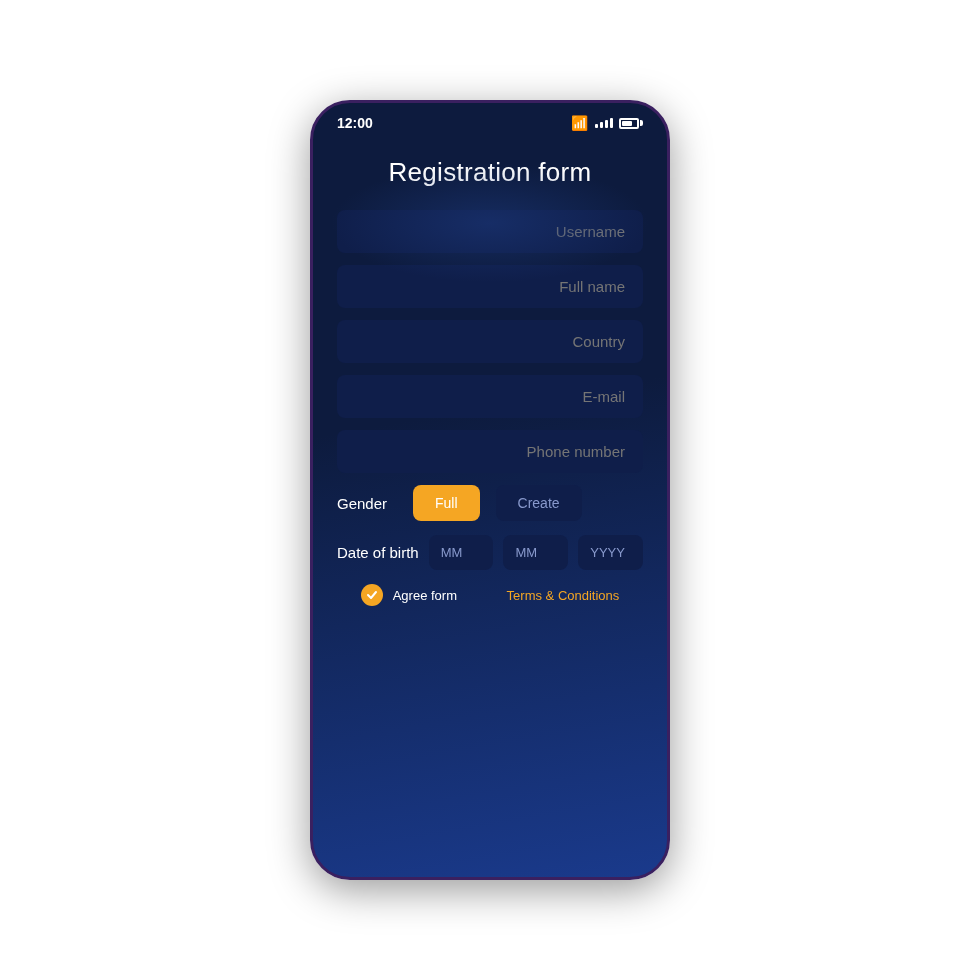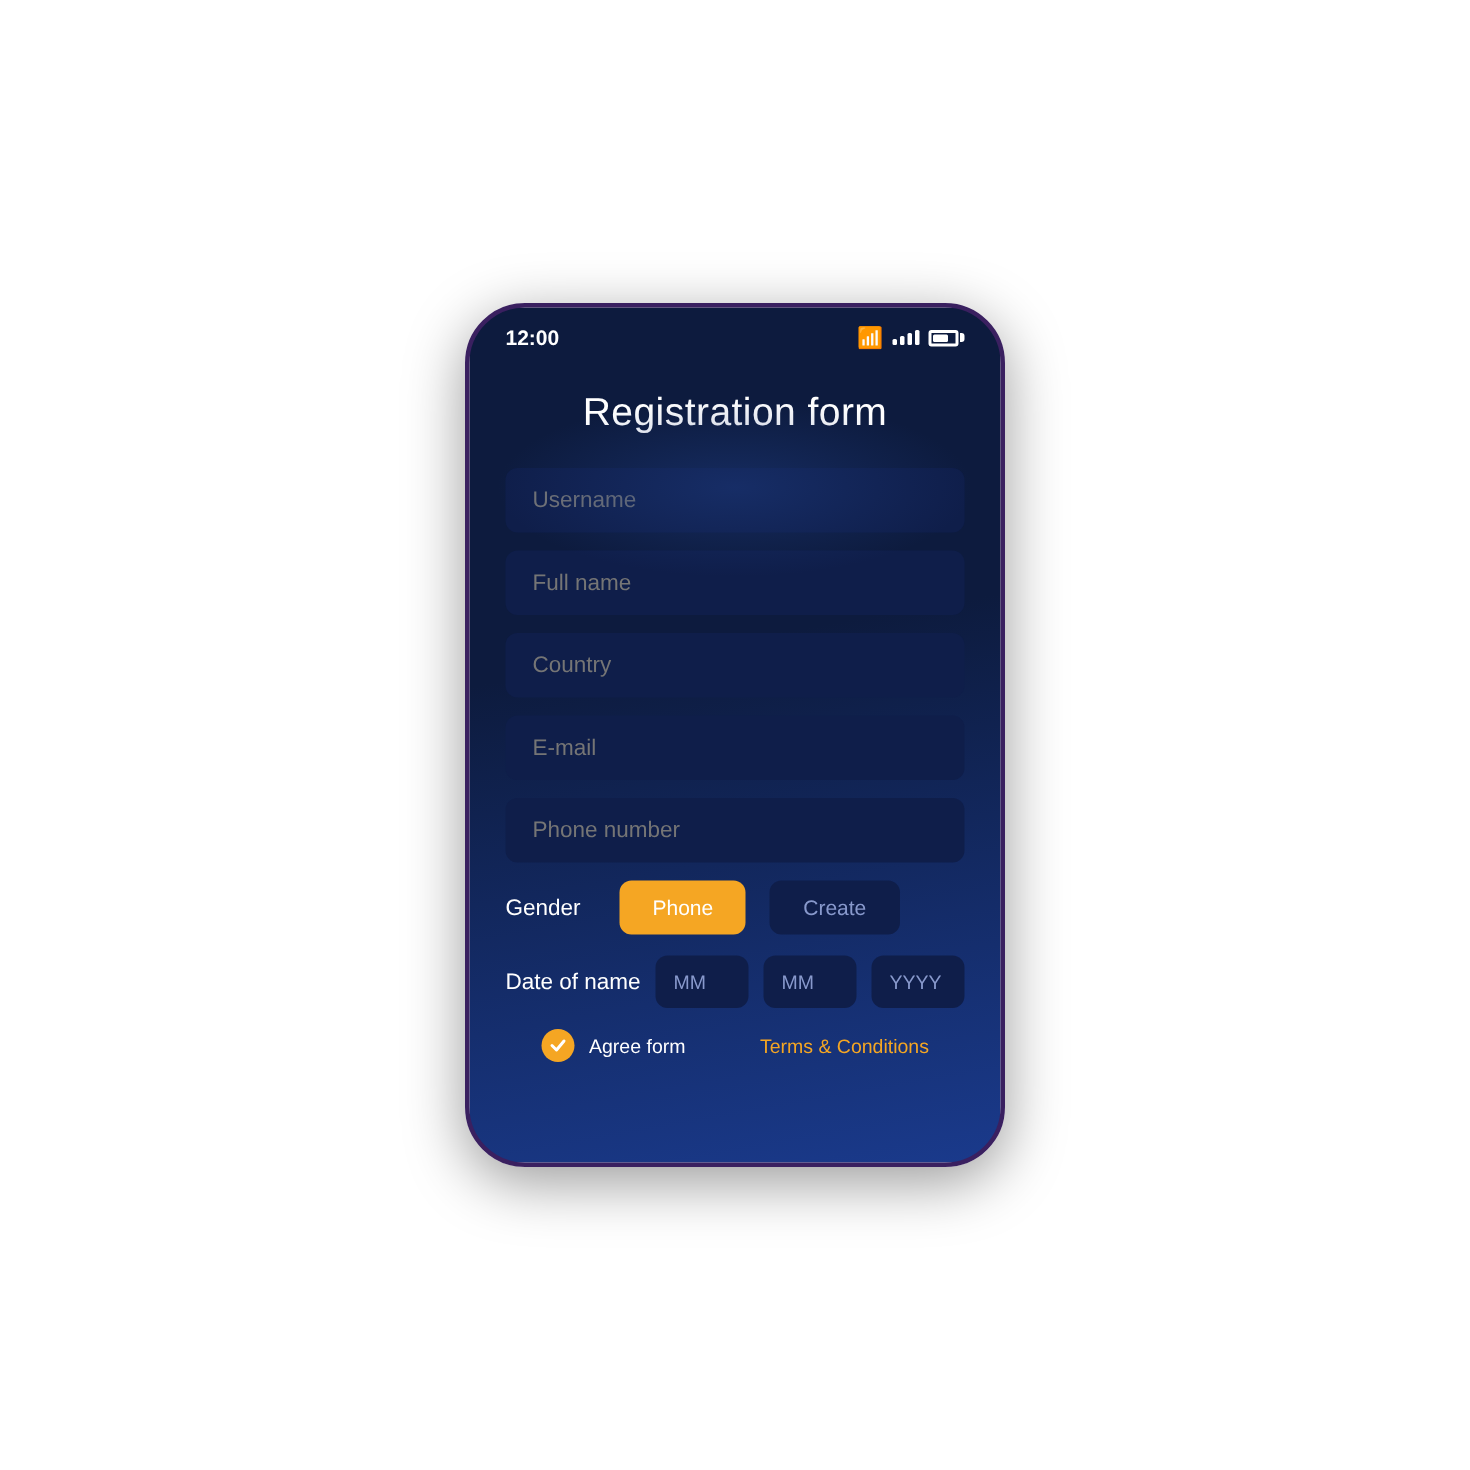--- a/index.html
+++ b/index.html
@@ -9,21 +9,21 @@
       height: 980px;
       background: #ffffff;
       display: flex;
       align-items: center;
       justify-content: center;
       font-family: 'Segoe UI', Arial, sans-serif;
     }
 
     .phone-wrapper {
       width: 360px;
-      height: 576px;
+      height: 780px;
       background: linear-gradient(170deg, #0d1b3e 0%, #0d1b3e 40%, #1a3a8c 100%);
       border-radius: 40px;
       border: 3px solid #3a2060;
       position: relative;
       overflow: hidden;
       box-shadow: 0 10px 40px rgba(0,0,0,0.4);
       display: flex;
       flex-direction: column;
     }
 
@@ -124,21 +124,21 @@
       letter-spacing: 0.3px;
     }
 
     .form-field {
       background: #0f1e4a;
       border-radius: 8px;
       padding: 13px 18px;
       margin-bottom: 12px;
       color: #8899cc;
       font-size: 15px;
-      text-align: left;
+      text-align: right;
       cursor: pointer;
       border: none;
       width: 100%;
     }
 
     .gender-row {
       display: flex;
       align-items: center;
       gap: 16px;
       margin-bottom: 14px;
@@ -284,27 +284,27 @@
 
     
     <input type="email" class="form-field" placeholder="E-mail" style="">
 
     
     <input type="tel" class="form-field" placeholder="Phone number" style="">
 
     
     <div class="gender-row">
       <span class="gender-label">Gender</span>
-      <button class="gender-btn active">Phone</button>
+      <button class="gender-btn active">Full</button>
       <button class="gender-btn inactive">Create</button>
     </div>
 
     
     <div class="dob-row">
-      <span class="dob-label">Date of name</span>
+      <span class="dob-label">Date of birth</span>
       <div class="dob-field">MM</div>
       <div class="dob-field">MM</div>
       <div class="dob-field">YYYY</div>
     </div>
 
     
 
     
     <div class="terms-row">
       <div class="checkbox-checked">

